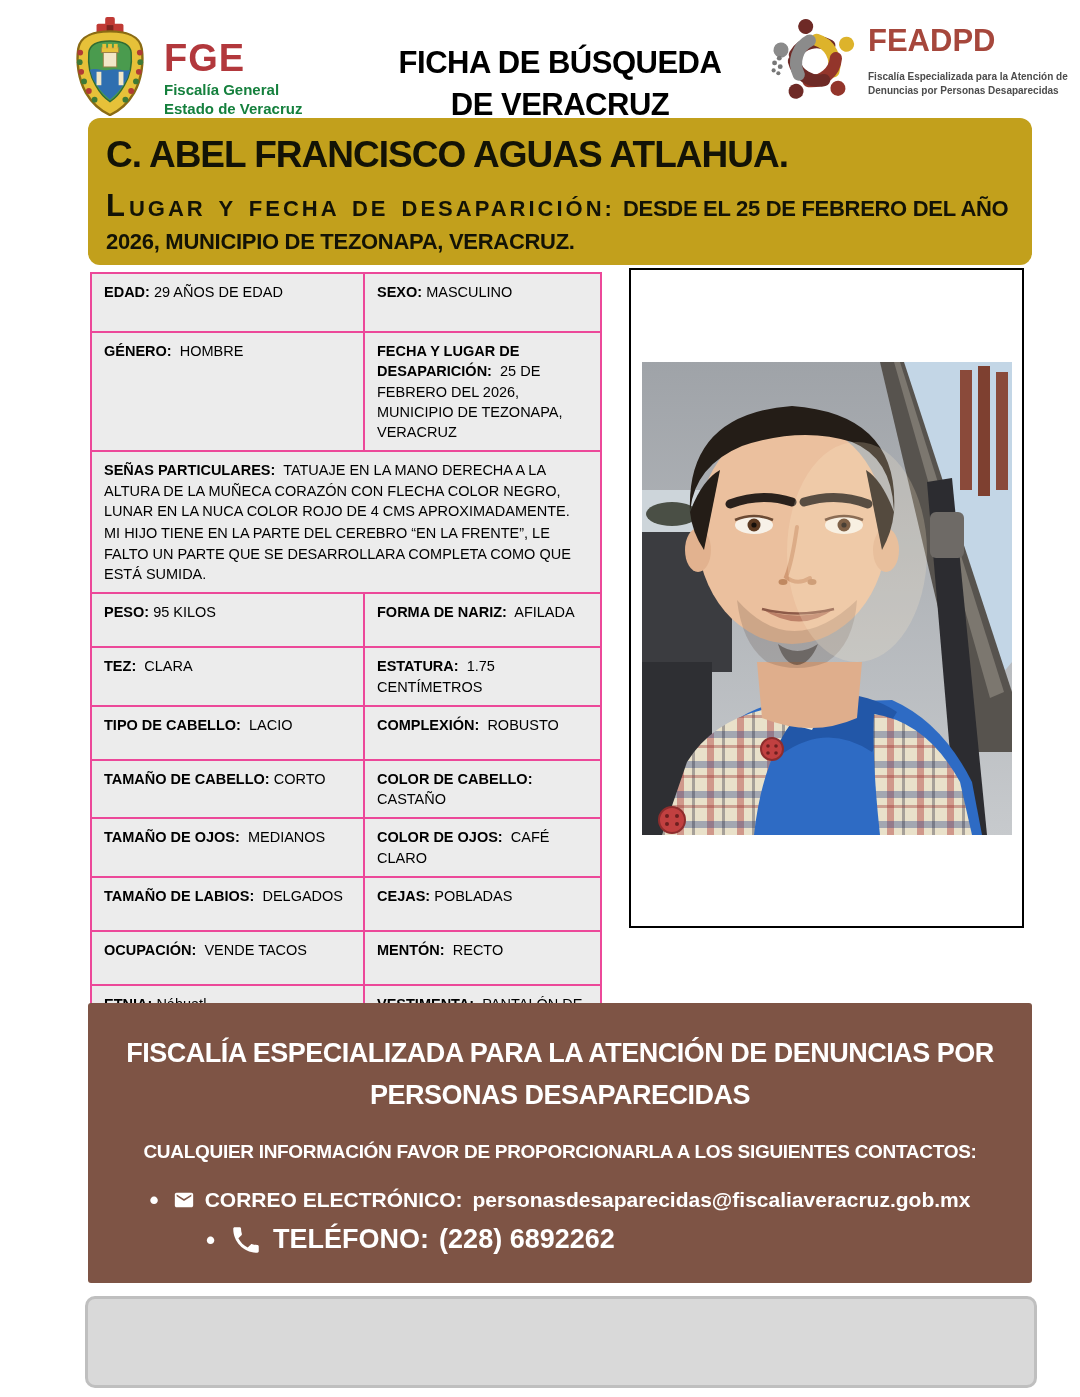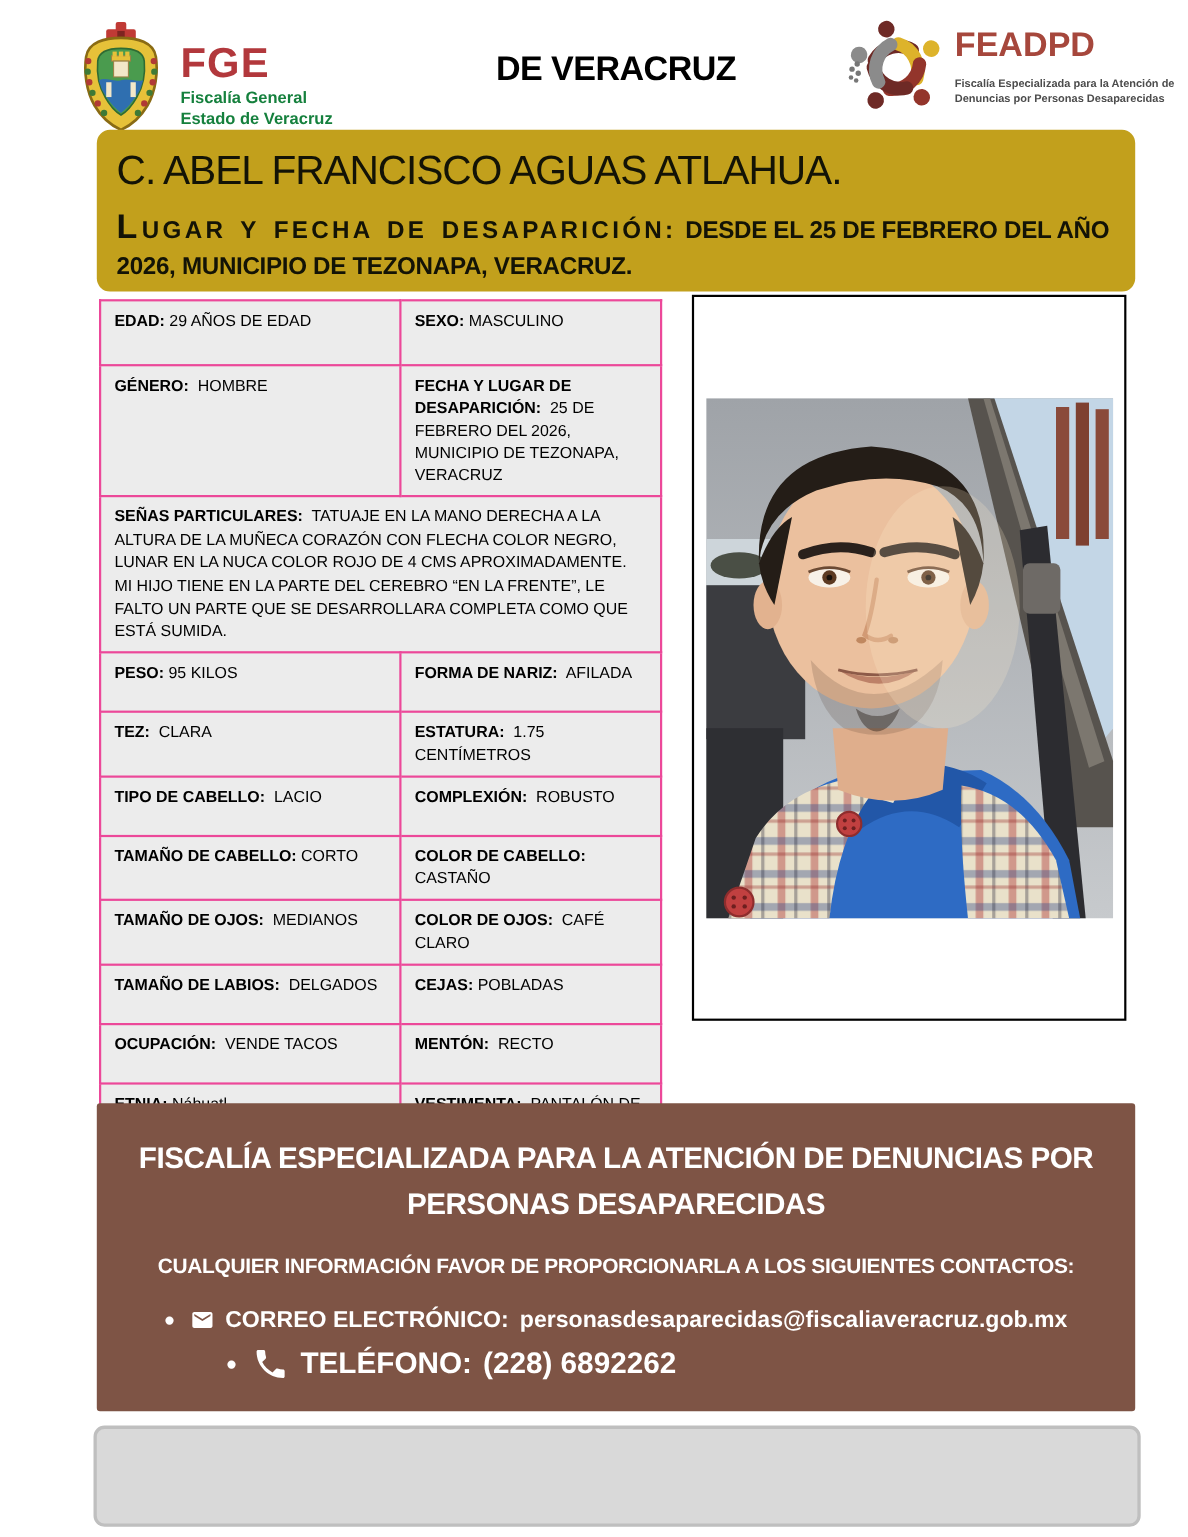--- a/index.html
+++ b/index.html
@@ -1,34 +1,34 @@
 <!DOCTYPE html>
 <html><head>
 <meta charset="utf-8">
 <style>
   html,body{margin:0;padding:0;background:#fff;}
   .page{position:relative;width:1080px;height:1397px;background:#fff;overflow:hidden;
         font-family:"Liberation Sans", sans-serif;color:#000;}
 
   
-  .hdr-fge{position:absolute;left:66px;top:13px;display:flex;align-items:flex-end;}
+  .hdr-fge{position:absolute;left:66px;top:13px;display:flex;align-items:center;}
   .fge-text{margin-left:10px;padding-top:26px;}
   .fge-acronym{font-size:38px;font-weight:800;color:#B2383C;line-height:1;letter-spacing:1px;}
   .fge-sub{font-size:15px;color:#15803d;font-weight:600;line-height:1.25;margin-top:4px;}
   .doc-title{position:absolute;left:340px;top:42px;width:440px;text-align:center;
              font-size:31px;font-weight:800;line-height:1.35;letter-spacing:-0.5px;}
   .hdr-feadpd{position:absolute;left:768px;top:14px;display:flex;align-items:center;}
   .feadpd-text{margin-left:6px;}
   .feadpd-acronym{font-size:31px;font-weight:800;color:#A6473C;line-height:1;}
   .feadpd-sub{font-size:10px;color:#4c4c4c;font-weight:600;line-height:1.35;margin-top:14px;}
 
   
   .banner{position:absolute;left:88px;top:118px;width:944px;height:147px;box-sizing:border-box;
           background:#C2A01C;border-radius:12px;padding:17px 20px 0 18px;color:#131306;}
-  .person-name{font-size:37px;font-weight:400;letter-spacing:-1px;line-height:1.1;}
+  .person-name{font-size:37px;font-weight:700;letter-spacing:-1px;line-height:1.1;}
   .loc-line{margin-top:9px;font-size:22px;font-weight:800;line-height:1.35;letter-spacing:-0.3px;}
   .loc-label{display:inline-block;letter-spacing:3px;word-spacing:4px;margin-right:8px;}
   .loc-label::first-letter{font-size:31px;letter-spacing:4px;}
 
   
   table.details{position:absolute;left:90px;top:272px;width:512px;border-collapse:collapse;}
   table.details td{border:2px solid #ec4899;background:#ECECEC;vertical-align:top;
                    padding:8px 12px;font-size:14.5px;line-height:1.4;}
   td.cL{width:247px;}
   .lbl{font-weight:800;}
@@ -92,20 +92,21 @@
     <div class="fge-text">
       <div class="fge-acronym">FGE</div>
       <div class="fge-sub">
         <div>Fiscalía General</div>
         <div>Estado de Veracruz</div>
       </div>
     </div>
   </div>
 
   <div class="doc-title">
+    <div>FICHA DE BÚSQUEDA</div>
     <div>DE VERACRUZ</div>
   </div>
 
   <div class="hdr-feadpd">
     <svg viewBox="0 0 100 100" width="94" height="94" aria-hidden="true">
       <g transform="rotate(-15 50 50)">
         <circle cx="50" cy="12" r="8" fill="#6E2A26"></circle>
         <path d="M31 38 A27 27 0 0 1 69 38" fill="none" stroke="#6E2A26" stroke-width="13" stroke-linecap="round"></path>
       </g>
       <g transform="rotate(62 50 50)">

